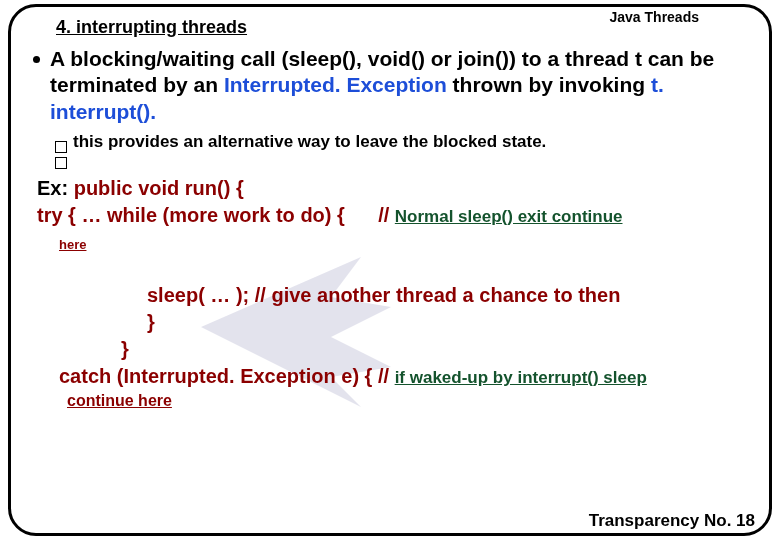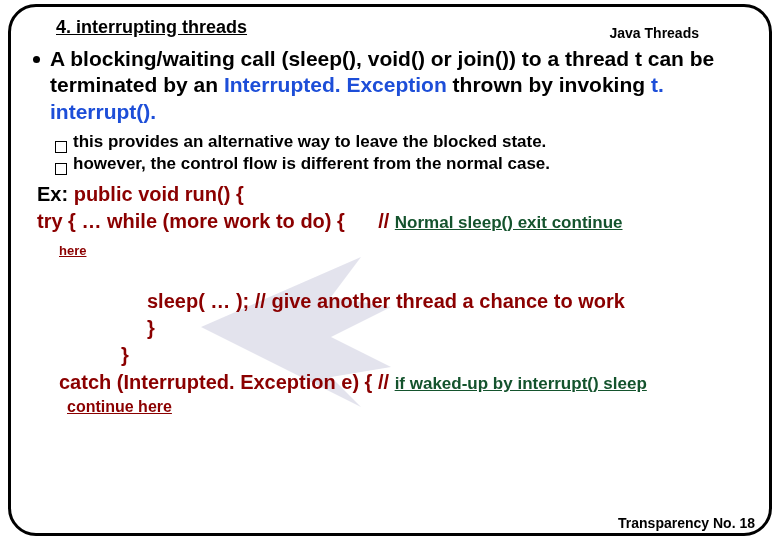--- a/index.html
+++ b/index.html
@@ -17,21 +17,21 @@
     left: 8px;
     right: 8px;
     bottom: 4px;
     border: 3px solid #000;
     border-radius: 28px;
     padding: 6px 10px 2px 10px;
     overflow: hidden;
   }
   .header-title {
     position: absolute;
-    top: 18px;
+    top: 2px;
     right: 70px;
     font-size: 14px;
     font-weight: bold;
     color: #000;
   }
   .subtitle {
     font-size: 18px;
     font-weight: bold;
     text-decoration: underline;
     margin-left: 35px;
@@ -106,21 +106,21 @@
   .continue-here {
     font-size: 16px;
     text-decoration: underline;
     color: #8b0000;
     margin-left: 30px;
   }
   .footer {
     position: absolute;
     bottom: 2px;
     right: 14px;
-    font-size: 14px;
+    font-size: 17px;
     font-weight: bold;
   }
   .arrow-bg {
     position: absolute;
     left: 150px;
     top: 230px;
     z-index: 1;
     opacity: 0.5;
   }
 </style>
@@ -146,38 +146,37 @@
       </div>
     </div>
 
     <div class="sub-bullets">
       <div class="sub-bullet">
         <div class="sub-box"></div>
         <div>this provides an alternative way to leave the blocked state.</div>
       </div>
       <div class="sub-bullet">
         <div class="sub-box"></div>
-        <div>however, the control flow is different from the normal case.</div>
       </div>
     </div>
 
     <div class="ex-block">
       <div>
         <span>Ex: </span><span class="darkred">public void run() {</span>
       </div>
       <div>
         <span class="darkred">try { …  while (more work to do) {</span>
         &nbsp;&nbsp;&nbsp;&nbsp;
         <span class="darkred">// </span><span class="comment-link">Normal sleep() exit continue</span>
       </div>
       <div class="here-link">here</div>
 
       <div style="height:26px"></div>
 
-      <div class="code-indent1 darkred">sleep( … ); // give another thread a chance to work</div>
+      <div class="code-indent1 darkred">sleep( … ); // give another thread a chance to then</div>
       <div class="code-indent1 darkred">}</div>
       <div class="code-indent2 darkred">}</div>
 
       <div class="catch-line">
         <span class="darkred">catch (Interrupted. Exception e) { </span><span class="darkred">// </span><span class="comment-link">if waked-up by interrupt() sleep</span>
       </div>
       <div class="continue-here">continue here</div>
     </div>
 
   </div>

